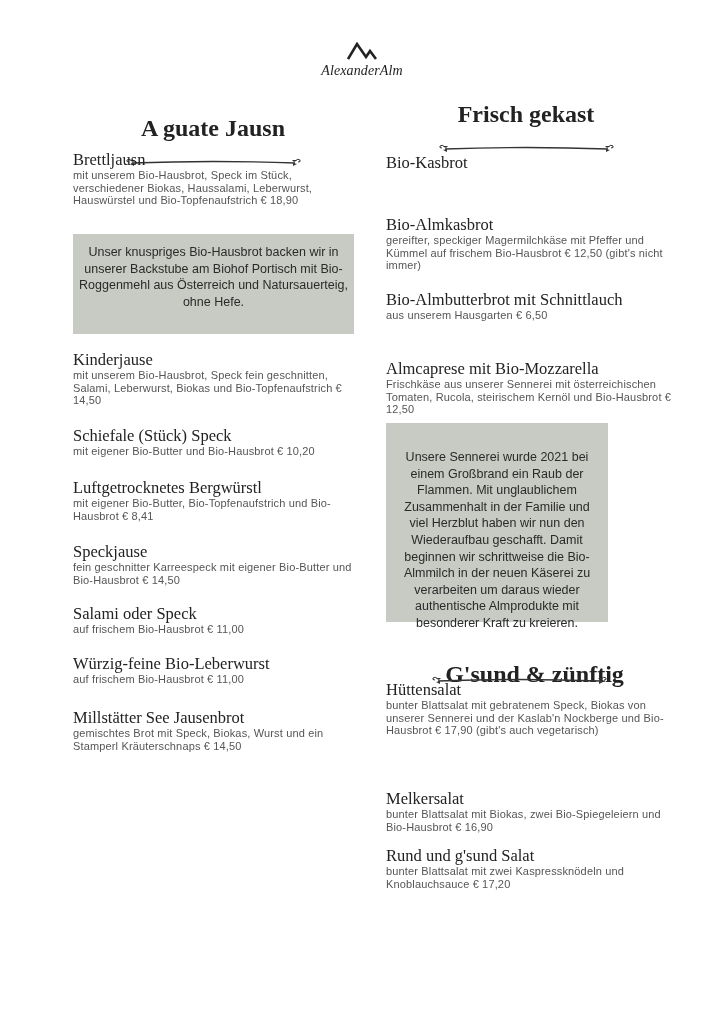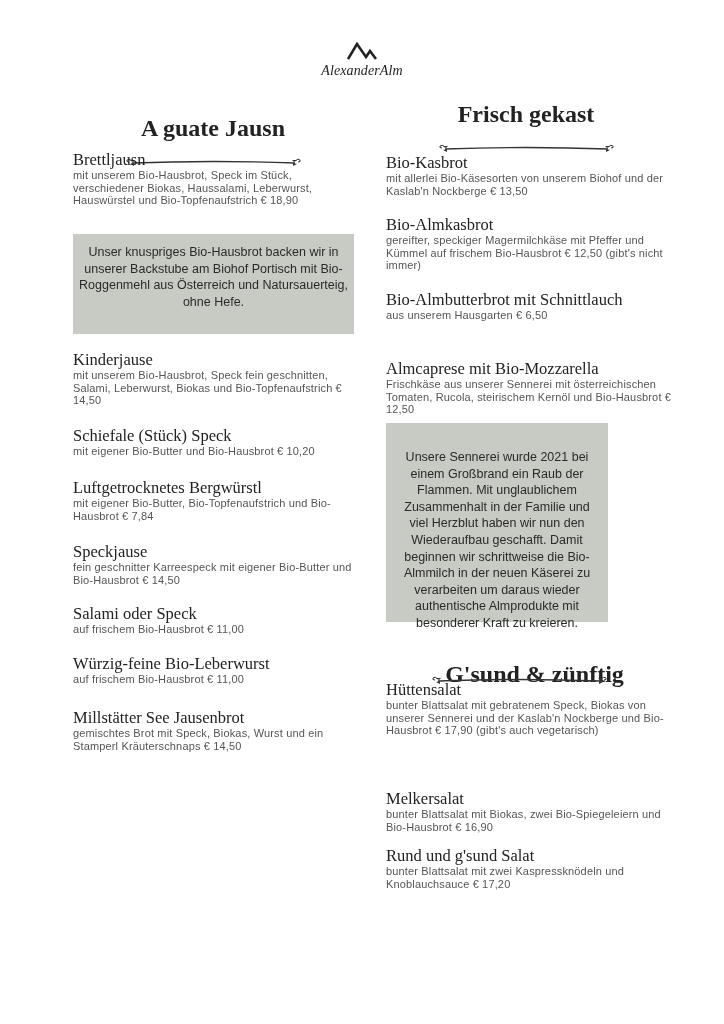--- a/index.html
+++ b/index.html
@@ -53,21 +53,21 @@
     <div class="item-desc">mit unserem Bio-Hausbrot, Speck fein geschnitten, Salami, Leberwurst, Biokas und Bio-Topfenaufstrich € 14,50</div>
   </div>
 
   <div class="item" style="top:327px">
     <div class="item-name">Schiefale (Stück) Speck</div>
     <div class="item-desc">mit eigener Bio-Butter und Bio-Hausbrot € 10,20</div>
   </div>
 
   <div class="item" style="top:379px">
     <div class="item-name">Luftgetrocknetes Bergwürstl</div>
-    <div class="item-desc">mit eigener Bio-Butter, Bio-Topfenaufstrich und Bio-Hausbrot € 7,84</div>
+    <div class="item-desc">mit eigener Bio-Butter, Bio-Topfenaufstrich und Bio-Hausbrot € 8,41</div>
   </div>
 
   <div class="item" style="top:443px">
     <div class="item-name">Speckjause</div>
     <div class="item-desc">fein geschnitter Karreespeck mit eigener Bio-Butter und Bio-Hausbrot € 14,50</div>
   </div>
 
   <div class="item" style="top:505px">
     <div class="item-name">Salami oder Speck</div>
     <div class="item-desc">auf frischem Bio-Hausbrot € 11,00</div>
@@ -91,21 +91,20 @@
     <path d="M4,4 L9,4 L7,6 Z" fill="#333"></path>
     <path d="M4,8 L8,10 L8,7 Z" fill="#333"></path>
     <path d="M6,7 Q87,4 169,7" fill="none" stroke="#333" stroke-width="1.3"></path>
     <path d="M169,5 Q172,2 174,4 Q175,6 172,6" fill="none" stroke="#333" stroke-width="1"></path>
     <path d="M171,4 L166,4 L168,6 Z" fill="#333"></path>
     <path d="M171,8 L167,10 L167,7 Z" fill="#333"></path>
   </svg>
 
   <div class="item" style="top:54px">
     <div class="item-name">Bio-Kasbrot</div>
-    <div class="item-desc">mit allerlei Bio-Käsesorten von unserem Biohof und der Kaslab'n Nockberge € 13,50</div>
   </div>
 
   <div class="item" style="top:116px">
     <div class="item-name">Bio-Almkasbrot</div>
     <div class="item-desc">gereifter, speckiger Magermilchkäse mit Pfeffer und Kümmel auf frischem Bio-Hausbrot € 12,50 (gibt's nicht immer)</div>
   </div>
 
   <div class="item" style="top:191px">
     <div class="item-name">Bio-Almbutterbrot mit Schnittlauch</div>
     <div class="item-desc">aus unserem Hausgarten € 6,50</div>

